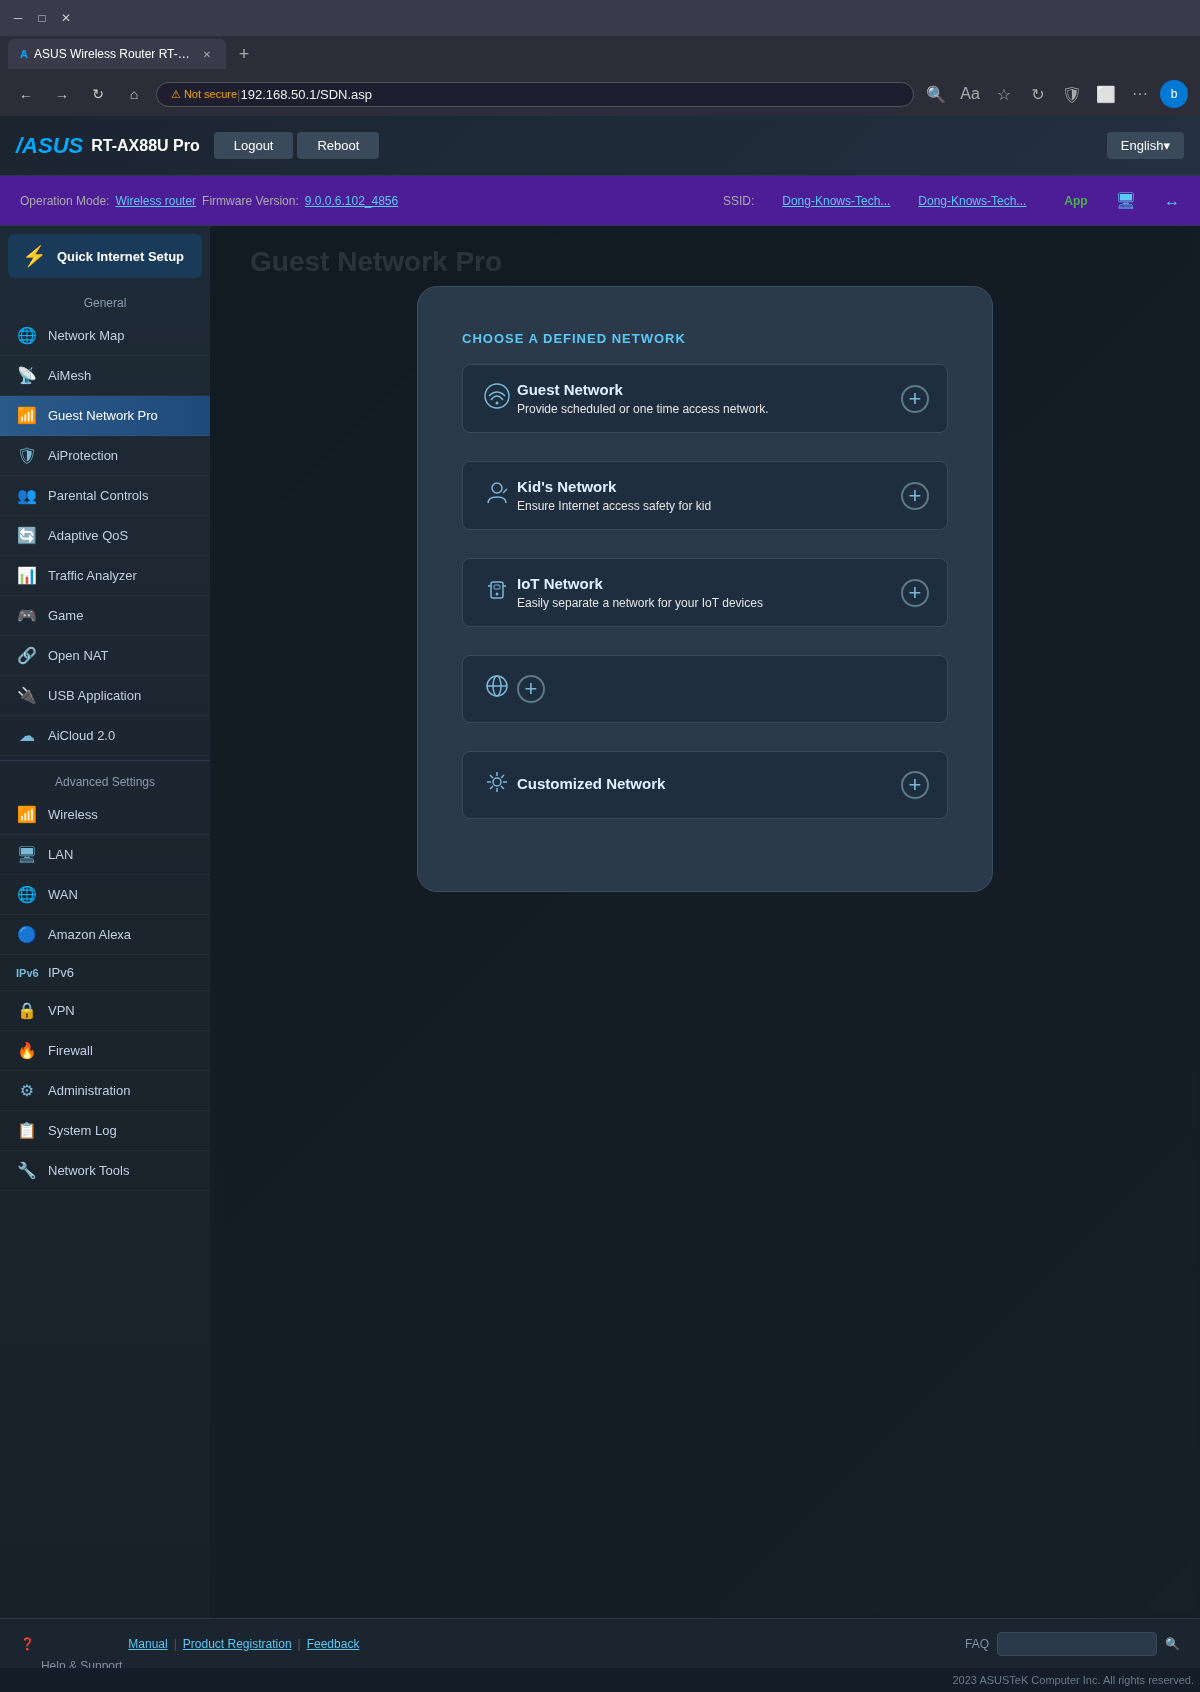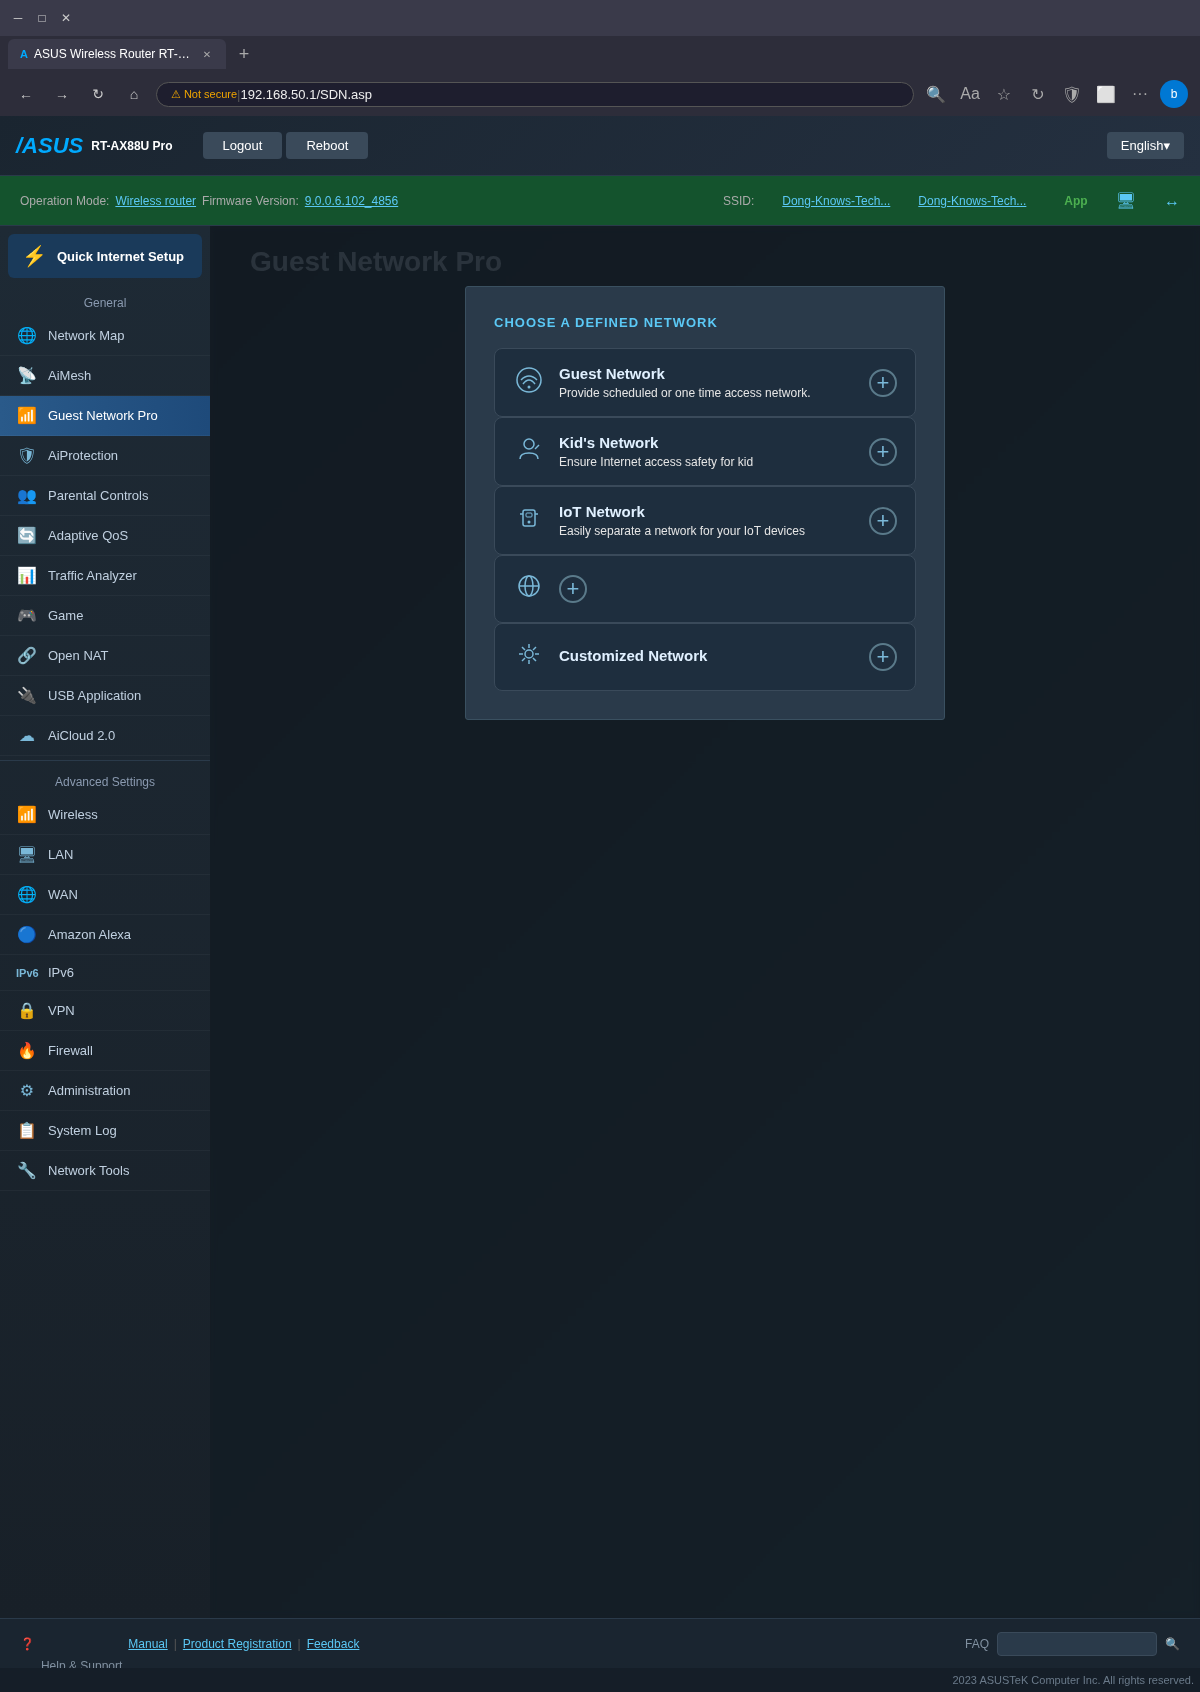--- a/index.html
+++ b/index.html
@@ -172,23 +172,23 @@
     .asus-logo {
       color: #00aaff;
       font-weight: bold;
       font-size: 22px;
       font-style: italic;
       margin-right: 8px;
     }
 
     .router-model {
       color: #fff;
-      font-size: 12px;
+      font-size: 16px;
       font-weight: bold;
-      margin-right: 20px;
+      margin-right: 4px;
     }
 
     .header-nav {
       display: flex;
       gap: 4px;
       margin-left: 10px;
     }
 
     .header-nav-btn {
       background: #3a4a5a;
@@ -208,21 +208,21 @@
       padding: 6px 14px;
       border-radius: 4px;
       cursor: pointer;
       font-size: 13px;
       display: flex;
       align-items: center;
       gap: 0;
     }
 
     .info-bar {
-      background: #14532d;
+      background: #4c1d95;
       padding: 6px 20px;
       display: flex;
       align-items: center;
       gap: 6px;
       font-size: 12px;
       color: #aaa;
       border-bottom: 1px solid #2a3a4a;
       height: 50px;
     }
 
@@ -358,43 +358,43 @@
       z-index: 10;
       display: flex;
       align-items: flex-start;
       justify-content: center;
       padding-top: 60px;
     }
 
     .modal-box {
       background: #2a3a4a;
       border: 1px solid #3a5060;
-      border-radius: 3px;
-      width: 480px;
-      padding: 28px;
+      border-radius: 20px;
+      width: 576px;
+      padding: 44px;
     }
 
     .modal-title {
       color: #5bc8f5;
       font-size: 13px;
       font-weight: bold;
       letter-spacing: 1px;
       text-transform: uppercase;
       margin-bottom: 18px;
     }
 
     .network-option {
       background: #1e2e3e;
       border: 1px solid #3a4a5a;
       border-radius: 8px;
       padding: 16px 18px;
-      margin-bottom: 0;
-      display: flex;
-      align-items: center;
-      gap: 14px;
+      margin-bottom: 28px;
+      display: flex;
+      align-items: center;
+      gap: 4px;
       cursor: pointer;
     }
 
     .network-option-icon {
       font-size: 24px;
       color: #7ab8d8;
       width: 32px;
       text-align: center;
     }
 

